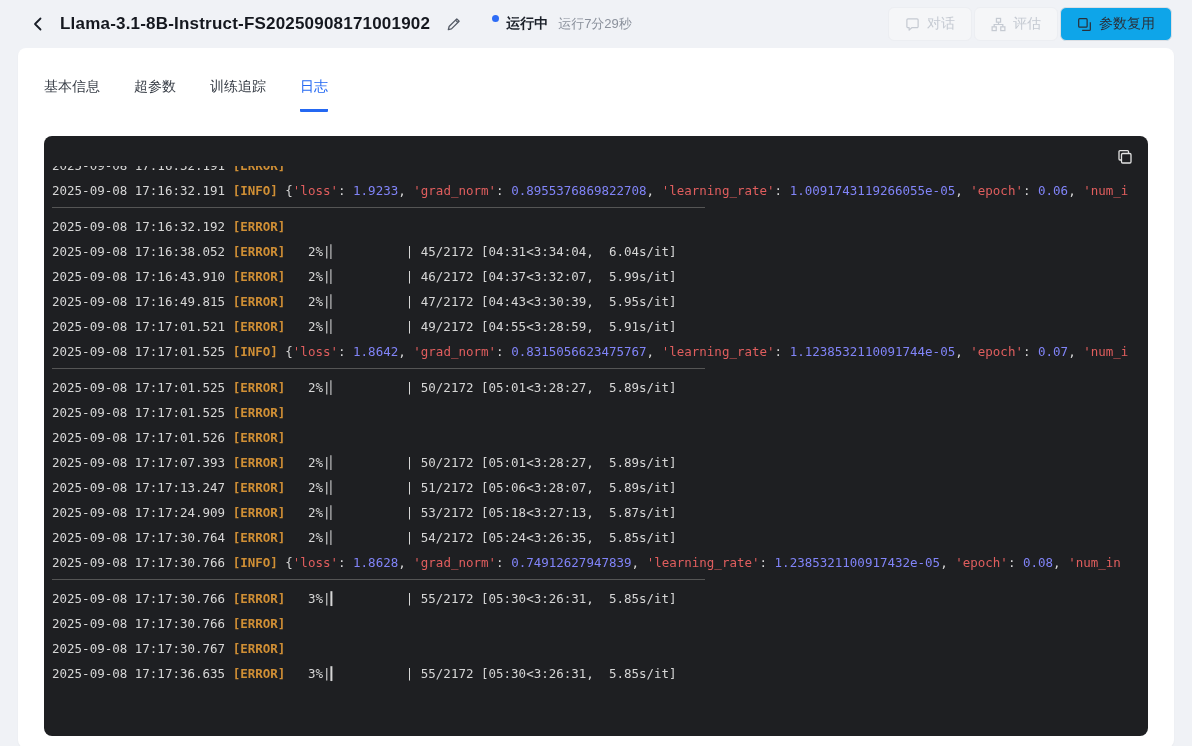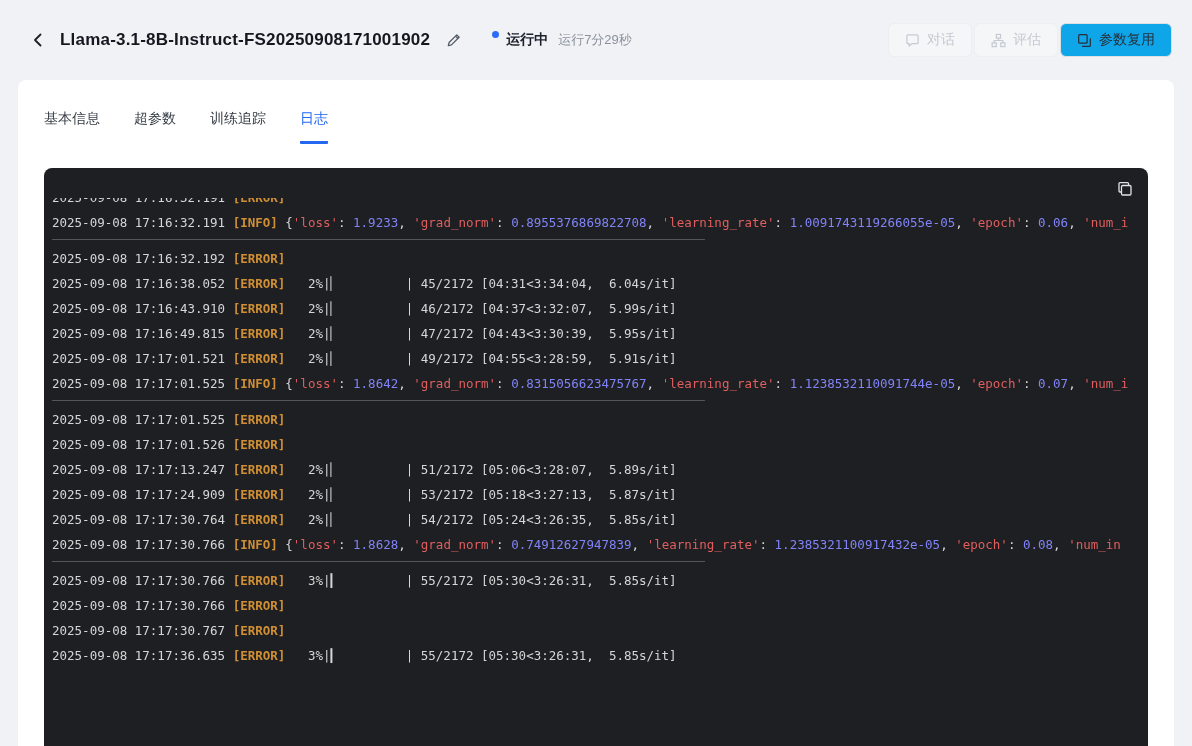--- a/index.html
+++ b/index.html
@@ -5,21 +5,21 @@
   * { margin:0; padding:0; box-sizing:border-box; }
   html,body { width:1192px; height:746px; overflow:hidden; }
   body {
     background:#f0f2f6;
     font-family:"Liberation Sans","DejaVu Sans",sans-serif;
     color:#1a1f28;
   }
 
   
   .topbar {
-    height:80px;
+    height:48px;
     display:flex;
     align-items:center;
     padding:0 20px 0 24px;
   }
   .back-btn {
     width:28px;height:28px;
     display:flex;align-items:center;justify-content:center;
     background:none;border:none;cursor:pointer;color:#1a1f28;
   }
   .page-title {
@@ -186,22 +186,24 @@
           <div class="log-line clipped"><span class="ts">2025-09-08 17:16:32.191 </span><span class="lvl">[ERROR]</span><span class="msg"> </span></div>
           <div class="log-line"><span class="ts">2025-09-08 17:16:32.191 </span><span class="lvl">[INFO]</span><span class="msg"> {<span class="k">'loss'</span>: <span class="n">1.9233</span>, <span class="k">'grad_norm'</span>: <span class="n">0.8955376869822708</span>, <span class="k">'learning_rate'</span>: <span class="n">1.0091743119266055e-05</span>, <span class="k">'epoch'</span>: <span class="n">0.06</span>, <span class="k">'num_i</span></span></div>
           <div class="sep"></div>
           <div class="log-line"><span class="ts">2025-09-08 17:16:32.192 </span><span class="lvl">[ERROR]</span><span class="msg"> </span></div>
           <div class="log-line"><span class="ts">2025-09-08 17:16:38.052 </span><span class="lvl">[ERROR]</span><span class="msg">   2%|▏         | 45/2172 [04:31&lt;3:34:04,  6.04s/it]</span></div>
           <div class="log-line"><span class="ts">2025-09-08 17:16:43.910 </span><span class="lvl">[ERROR]</span><span class="msg">   2%|▏         | 46/2172 [04:37&lt;3:32:07,  5.99s/it]</span></div>
           <div class="log-line"><span class="ts">2025-09-08 17:16:49.815 </span><span class="lvl">[ERROR]</span><span class="msg">   2%|▏         | 47/2172 [04:43&lt;3:30:39,  5.95s/it]</span></div>
           <div class="log-line"><span class="ts">2025-09-08 17:17:01.521 </span><span class="lvl">[ERROR]</span><span class="msg">   2%|▏         | 49/2172 [04:55&lt;3:28:59,  5.91s/it]</span></div>
           <div class="log-line"><span class="ts">2025-09-08 17:17:01.525 </span><span class="lvl">[INFO]</span><span class="msg"> {<span class="k">'loss'</span>: <span class="n">1.8642</span>, <span class="k">'grad_norm'</span>: <span class="n">0.8315056623475767</span>, <span class="k">'learning_rate'</span>: <span class="n">1.1238532110091744e-05</span>, <span class="k">'epoch'</span>: <span class="n">0.07</span>, <span class="k">'num_i</span></span></div>
           <div class="sep"></div>
+          <div class="log-line"><span class="ts">2025-09-08 17:17:01.525 </span><span class="lvl">[ERROR]</span><span class="msg">   2%|▏         | 50/2172 [05:01&lt;3:28:27,  5.89s/it]</span></div>
           <div class="log-line"><span class="ts">2025-09-08 17:17:01.525 </span><span class="lvl">[ERROR]</span><span class="msg"> </span></div>
           <div class="log-line"><span class="ts">2025-09-08 17:17:01.526 </span><span class="lvl">[ERROR]</span><span class="msg"> </span></div>
+          <div class="log-line"><span class="ts">2025-09-08 17:17:07.393 </span><span class="lvl">[ERROR]</span><span class="msg">   2%|▏         | 50/2172 [05:01&lt;3:28:27,  5.89s/it]</span></div>
           <div class="log-line"><span class="ts">2025-09-08 17:17:13.247 </span><span class="lvl">[ERROR]</span><span class="msg">   2%|▏         | 51/2172 [05:06&lt;3:28:07,  5.89s/it]</span></div>
           <div class="log-line"><span class="ts">2025-09-08 17:17:24.909 </span><span class="lvl">[ERROR]</span><span class="msg">   2%|▏         | 53/2172 [05:18&lt;3:27:13,  5.87s/it]</span></div>
           <div class="log-line"><span class="ts">2025-09-08 17:17:30.764 </span><span class="lvl">[ERROR]</span><span class="msg">   2%|▏         | 54/2172 [05:24&lt;3:26:35,  5.85s/it]</span></div>
           <div class="log-line"><span class="ts">2025-09-08 17:17:30.766 </span><span class="lvl">[INFO]</span><span class="msg"> {<span class="k">'loss'</span>: <span class="n">1.8628</span>, <span class="k">'grad_norm'</span>: <span class="n">0.74912627947839</span>, <span class="k">'learning_rate'</span>: <span class="n">1.2385321100917432e-05</span>, <span class="k">'epoch'</span>: <span class="n">0.08</span>, <span class="k">'num_in</span></span></div>
           <div class="sep"></div>
           <div class="log-line"><span class="ts">2025-09-08 17:17:30.766 </span><span class="lvl">[ERROR]</span><span class="msg">   3%|▎         | 55/2172 [05:30&lt;3:26:31,  5.85s/it]</span></div>
           <div class="log-line"><span class="ts">2025-09-08 17:17:30.766 </span><span class="lvl">[ERROR]</span><span class="msg"> </span></div>
           <div class="log-line"><span class="ts">2025-09-08 17:17:30.767 </span><span class="lvl">[ERROR]</span><span class="msg"> </span></div>
           <div class="log-line"><span class="ts">2025-09-08 17:17:36.635 </span><span class="lvl">[ERROR]</span><span class="msg">   3%|▎         | 55/2172 [05:30&lt;3:26:31,  5.85s/it]</span></div>
         </div>

